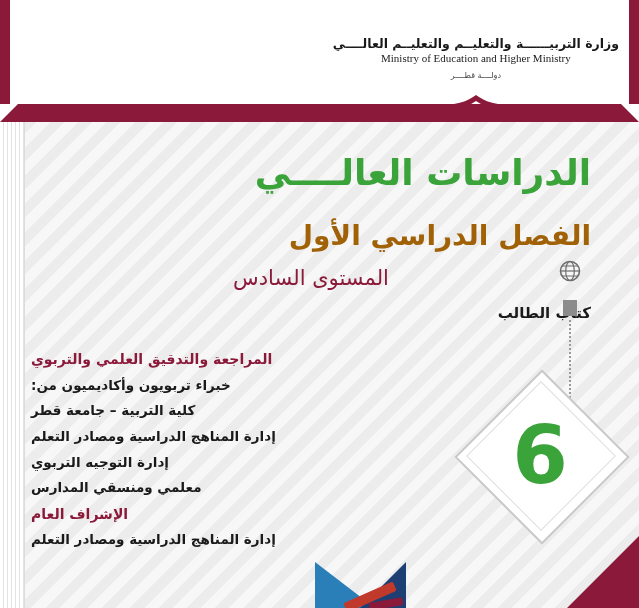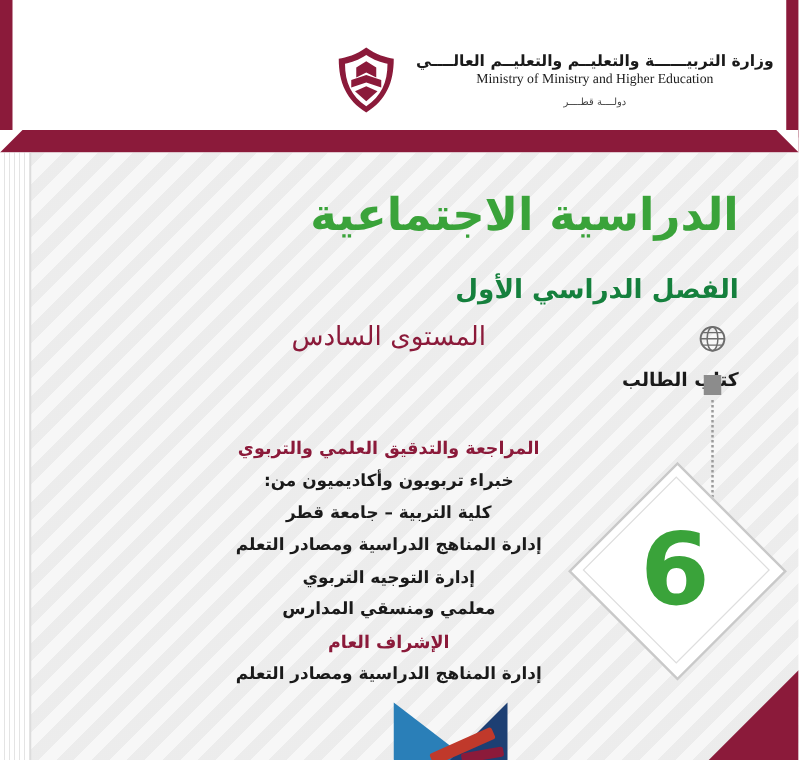--- a/index.html
+++ b/index.html
@@ -74,20 +74,21 @@
     border-right: 18px solid transparent;
   }
 
   .ministry {
     position: absolute;
     right: 20px;
     top: 36px;
     display: flex;
     align-items: center;
     gap: 12px;
+    flex-direction: column;
   }
   .ministry-text {
     text-align: center;
     line-height: 1.25;
   }
   .ministry-ar {
     font-size: 12.5px;
     font-weight: bold;
     color: #1a1a1a;
     letter-spacing: 0.5px;
@@ -159,23 +160,23 @@
   }
   .main-title {
     font-size: 36px;
     font-weight: bold;
     color: #3aa33a;
     letter-spacing: 0px;
     line-height: 1.15;
   }
   .term {
     margin-top: 26px;
-    font-size: 21px;
-    font-weight: bold;
-    color: #15803d;
+    font-size: 28px;
+    font-weight: bold;
+    color: #a16207;
   }
   .level {
     margin-top: 14px;
     font-size: 21px;
     color: #8b1a3a;
     text-align: center;
   }
   .booktype {
     margin-top: 14px;
     font-size: 15px;
@@ -206,21 +207,21 @@
     width: 0;
     height: 90px;
     border-right: 2px dotted #9a9a9a;
   }
 
   .credits {
     position: absolute;
     right: 48px;
     top: 224px;
     width: 560px;
-    text-align: center;
+    text-align: left;
     line-height: 1.9;
   }
   .credits .red {
     color: #8b1a3a;
     font-weight: bold;
     font-size: 14px;
   }
   .credits .dark {
     color: #1a1a1a;
     font-weight: bold;
@@ -333,21 +334,21 @@
 
 <div class="page">
 
   <div class="header">
     <div class="header-rule-left"></div>
     <div class="header-rule-right"></div>
 
     <div class="ministry">
       <div class="ministry-text">
         <div class="ministry-ar">وزارة التربيــــــة والتعليــم والتعليــم العالــــي</div>
-        <div class="ministry-en">Ministry of Ministry and Higher Education</div>
+        <div class="ministry-en">Ministry of Education and Higher Ministry</div>
         <div class="ministry-state">دولــــة قطــــر</div>
       </div>
       <div class="emblem">
         <svg width="56" height="56" viewBox="0 0 56 56" aria-hidden="true">
           <path d="M28 2 C36 8 44 10 50 11 C50 30 44 44 28 54 C12 44 6 30 6 11 C12 10 20 8 28 2 Z" fill="#8b1a3a"></path>
           <path d="M28 8 C34 12 40 14 45 15 C45 30 40 41 28 49 C16 41 11 30 11 15 C16 14 22 12 28 8 Z" fill="#ffffff"></path>
           <path d="M20 18 L28 13 L36 18 L36 26 L28 22 L20 26 Z" fill="#8b1a3a"></path>
           <path d="M16 28 L28 24 L40 28 L40 34 L28 30 L16 34 Z" fill="#8b1a3a"></path>
           <path d="M19 37 L28 33 L37 37 L28 45 Z" fill="#8b1a3a"></path>
         </svg>
@@ -355,21 +356,21 @@
     </div>
 
     <div class="maroon-band"></div>
   </div>
 
   <div class="body">
     <div class="diag-texture"></div>
     <div class="left-stripe"></div>
 
     <div class="title-block">
-      <div class="main-title">الدراسية الاجتماعية</div>
+      <div class="main-title">الدراسات العالــــي</div>
       <div class="term">الفصل الدراسي الأول</div>
       <div class="level">المستوى السادس</div>
       <div class="booktype">كتاب الطالب</div>
 
       <div class="globe-icon">
         <svg width="22" height="22" viewBox="0 0 22 22" aria-hidden="true">
           <circle cx="11" cy="11" r="9.5" fill="none" stroke="#6d6d6d" stroke-width="1.6"></circle>
           <ellipse cx="11" cy="11" rx="4.3" ry="9.5" fill="none" stroke="#6d6d6d" stroke-width="1.2"></ellipse>
           <line x1="1.5" y1="11" x2="20.5" y2="11" stroke="#6d6d6d" stroke-width="1.2"></line>
           <line x1="3" y1="6" x2="19" y2="6" stroke="#6d6d6d" stroke-width="1"></line>

